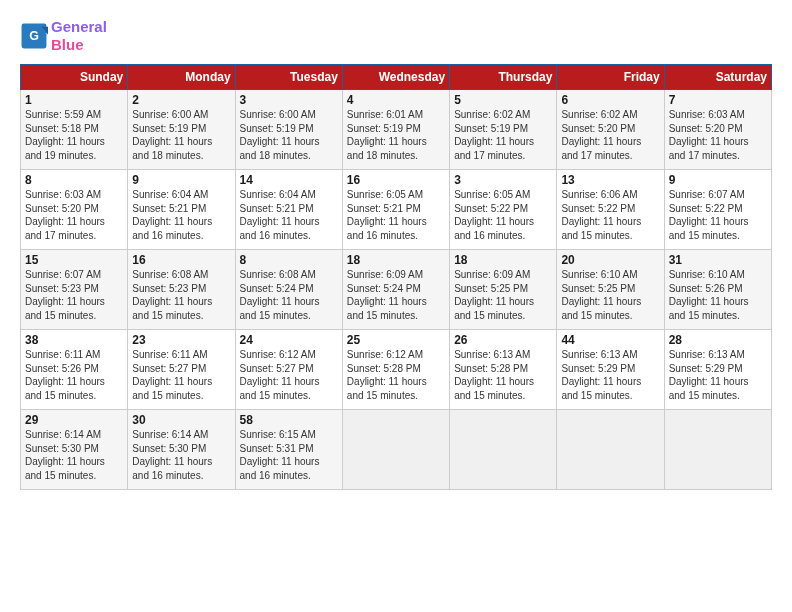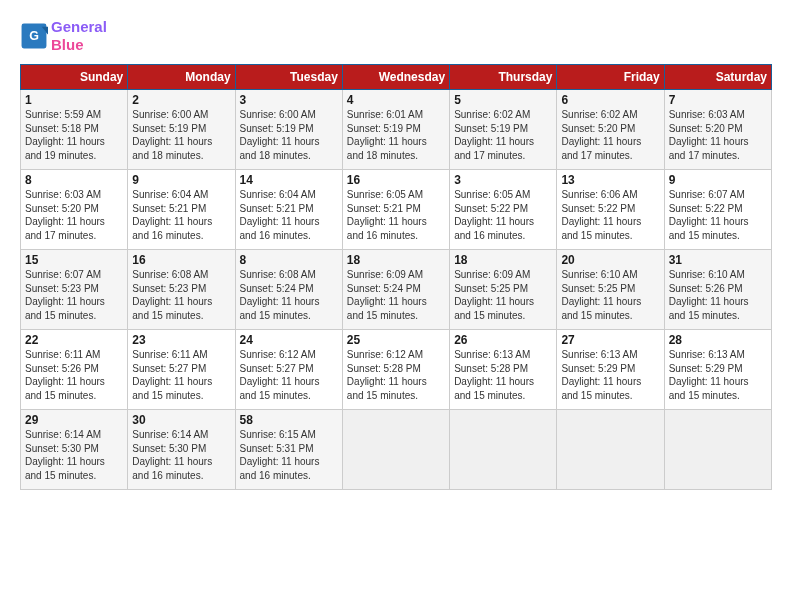--- a/index.html
+++ b/index.html
@@ -222,41 +222,41 @@
             <span class="day-num">20</span>
             <div class="day-info">Sunrise: 6:10 AM<br>Sunset: 5:25 PM<br>Daylight: 11 hours and 15 minutes.</div>
           </td>
           <td>
             <span class="day-num">31</span>
             <div class="day-info">Sunrise: 6:10 AM<br>Sunset: 5:26 PM<br>Daylight: 11 hours and 15 minutes.</div>
           </td>
         </tr>
         <tr>
           <td>
-            <span class="day-num">22</span>
+            <span class="day-num">38</span>
             <div class="day-info">Sunrise: 6:11 AM<br>Sunset: 5:26 PM<br>Daylight: 11 hours and 15 minutes.</div>
           </td>
           <td>
             <span class="day-num">23</span>
             <div class="day-info">Sunrise: 6:11 AM<br>Sunset: 5:27 PM<br>Daylight: 11 hours and 15 minutes.</div>
           </td>
           <td>
             <span class="day-num">24</span>
             <div class="day-info">Sunrise: 6:12 AM<br>Sunset: 5:27 PM<br>Daylight: 11 hours and 15 minutes.</div>
           </td>
           <td>
             <span class="day-num">25</span>
             <div class="day-info">Sunrise: 6:12 AM<br>Sunset: 5:28 PM<br>Daylight: 11 hours and 15 minutes.</div>
           </td>
           <td>
             <span class="day-num">26</span>
             <div class="day-info">Sunrise: 6:13 AM<br>Sunset: 5:28 PM<br>Daylight: 11 hours and 15 minutes.</div>
           </td>
           <td>
-            <span class="day-num">27</span>
+            <span class="day-num">44</span>
             <div class="day-info">Sunrise: 6:13 AM<br>Sunset: 5:29 PM<br>Daylight: 11 hours and 15 minutes.</div>
           </td>
           <td>
             <span class="day-num">28</span>
             <div class="day-info">Sunrise: 6:13 AM<br>Sunset: 5:29 PM<br>Daylight: 11 hours and 15 minutes.</div>
           </td>
         </tr>
         <tr>
           <td>
             <span class="day-num">29</span>

